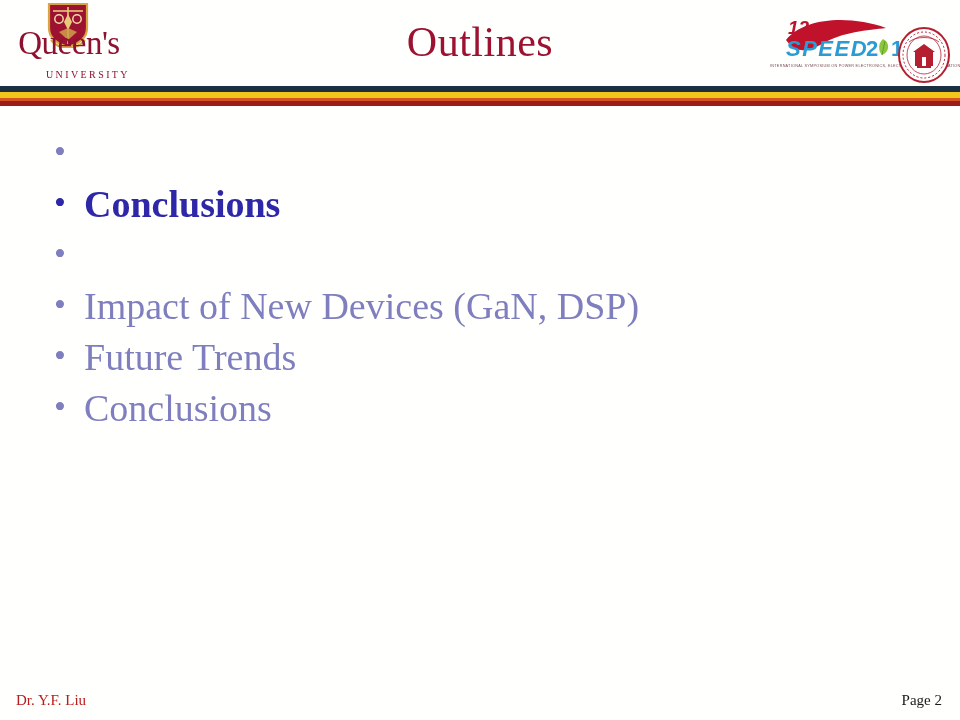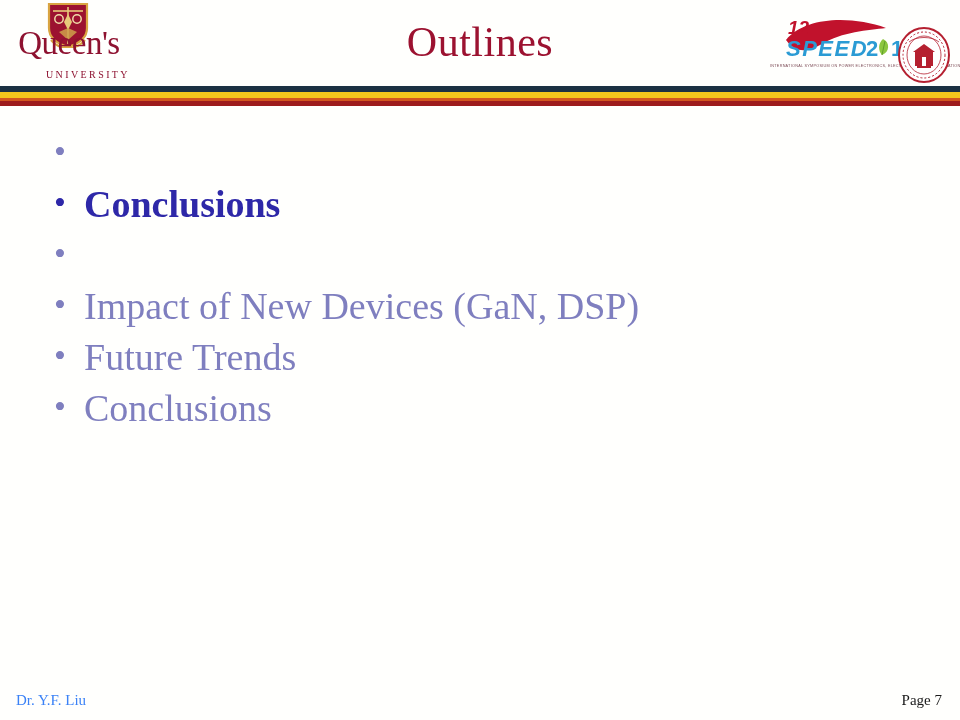--- a/index.html
+++ b/index.html
@@ -161,21 +161,21 @@
   .bullet-row.highlight .bullet-text {
     font-weight: bold;
   }
 
   
   .footer-left {
     position: absolute;
     left: 16px;
     top: 692px;
     font-size: 15px;
-    color: #3b82f6;
+    color: #b91c1c;
     font-family: "Liberation Serif", "DejaVu Serif", serif;
   }
   .footer-right {
     position: absolute;
     right: 18px;
     top: 692px;
     font-size: 15px;
     color: #1a1a1a;
     font-family: "Liberation Serif", "DejaVu Serif", serif;
   }
@@ -266,15 +266,15 @@
         <div class="bullet-dot" style="color: rgb(127, 127, 191);">•</div>
         <div class="bullet-text" style="color: rgb(127, 127, 191);">Future Trends</div>
       </div>
       <div class="bullet-row">
         <div class="bullet-dot" style="color: rgb(127, 127, 191);">•</div>
         <div class="bullet-text" style="color: rgb(127, 127, 191);">Conclusions</div>
       </div>
     </div>
 
   <div class="footer-left">Dr. Y.F. Liu</div>
-  <div class="footer-right">Page 7</div>
+  <div class="footer-right">Page 2</div>
 
 </div>
 
 </body></html>

